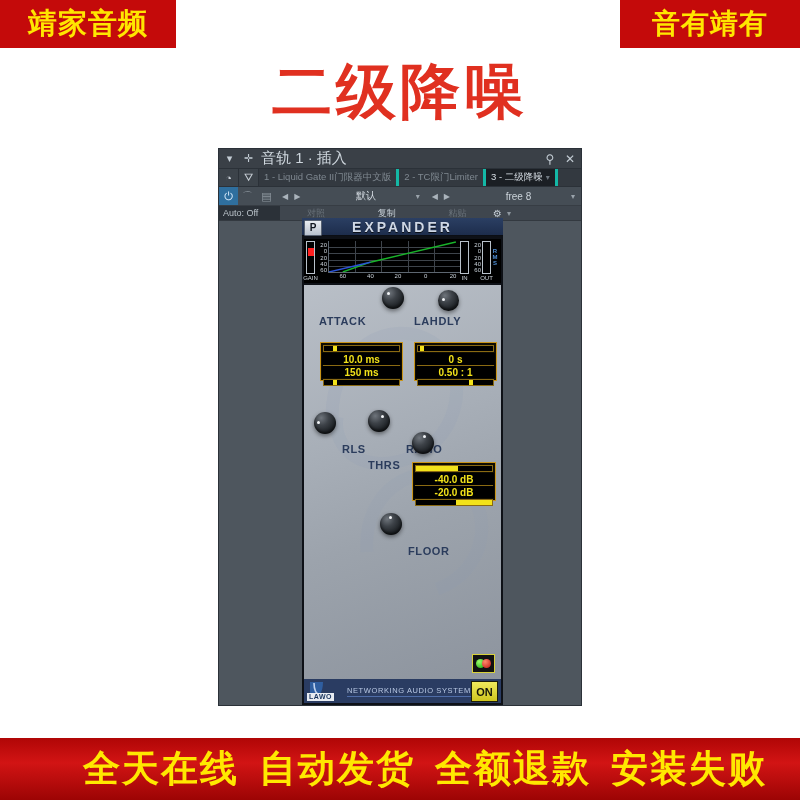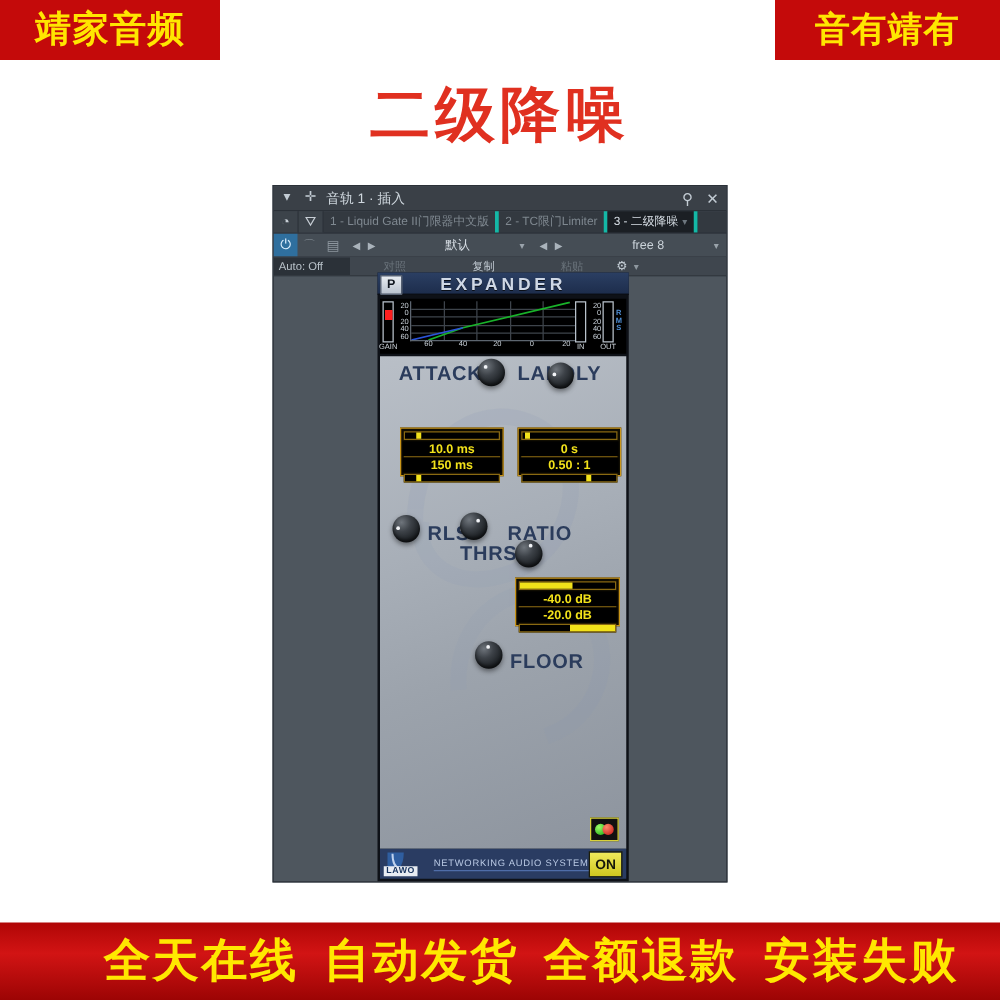--- a/index.html
+++ b/index.html
@@ -17,21 +17,21 @@
     font-family:Liberation Mono, monospace;
     font-weight:bold;display:flex;align-items:center;justify-content:center;
     letter-spacing:1px;
   }
   #ribbon-left{left:0;top:0;width:176px;height:48px;font-size:29px;}
   #ribbon-right{right:0;top:0;width:180px;height:48px;font-size:28px;}
 
   #banner-title{
     position:absolute;left:0;top:60px;width:800px;height:64px;
     display:flex;align-items:center;justify-content:center;
-    color:#e03020;font-size:48px;font-weight:bold;letter-spacing:4px;
+    color:#e03020;font-size:60px;font-weight:bold;letter-spacing:4px;
     font-family:"DejaVu Serif","Liberation Serif",serif;
   }
 
   
   #ribbon-bottom{
     position:absolute;left:0;bottom:0;width:800px;height:62px;
     background:linear-gradient(180deg,#b00606 0%,#d21414 40%,#9c0404 100%);
     color:#ffe800;font-size:37px;font-weight:bold;
     font-family:"DejaVu Serif","Liberation Serif",serif;
     display:flex;align-items:center;justify-content:center;gap:20px;
@@ -45,21 +45,21 @@
     background:#4e565e;border:1px solid #2b3138;box-sizing:border-box;
     font-size:10px;
   }
   
   #window-titlebar{
     height:20px;background:#3a4047;display:flex;align-items:center;
     padding:0 4px;color:#c9d1d8;gap:6px;box-sizing:border-box;
     border-bottom:1px solid #2b3138;
   }
   .tb-ic{width:13px;height:13px;display:inline-flex;align-items:center;justify-content:center;color:#c3ccd4;font-size:11px;line-height:1;}
-  #window-title-text{font-size:11px;color:#cfd7de;flex:1;}
+  #window-title-text{font-size:15px;color:#cfd7de;flex:1;}
   #pin-icon,#close-icon{font-size:12px;color:#c3ccd4;width:14px;text-align:center;}
 
   
   #slot-row{
     height:17px;background:#333940;display:flex;align-items:stretch;
     border-bottom:1px solid #2b3138;
   }
   .slot-btn{
     width:19px;display:flex;align-items:center;justify-content:center;
     color:#c7ced5;background:#3c434a;border-right:1px solid #2b3138;font-size:11px;
@@ -153,21 +153,21 @@
   .swirl{position:absolute;opacity:.30;}
   .swirl svg{display:block;}
 
   .knob{
     position:absolute;border-radius:50%;
     background:radial-gradient(circle at 33% 27%, #6f757c 0%, #3d4248 34%, #202428 66%, #0c0e11 100%);
     box-shadow:0 2px 4px rgba(0,0,0,.45), inset 0 -2px 3px rgba(0,0,0,.6);
   }
   .knob .dot{position:absolute;width:3px;height:3px;border-radius:50%;background:#f2f4f7;}
 
-  .klabel{position:absolute;color:#2b3c5c;font-size:16px;font-weight:bold;letter-spacing:.6px;}
+  .klabel{position:absolute;color:#2b3c5c;font-size:11px;font-weight:bold;letter-spacing:.6px;margin-top:24px;}
 
   .disp{
     position:absolute;background:#100d02;border:1px solid #c8941a;
     padding:1px;box-sizing:border-box;
   }
   .disp .bar{height:7px;background:#000;border:1px solid #8a6a12;box-sizing:border-box;position:relative;margin:1px 1px;}
   .disp .bar i{position:absolute;top:0;bottom:0;background:#f2e21a;display:block;}
   .disp .val{
     height:12px;display:flex;align-items:center;justify-content:center;
     color:#f2e21a;font-size:10px;font-weight:bold;background:#000;

